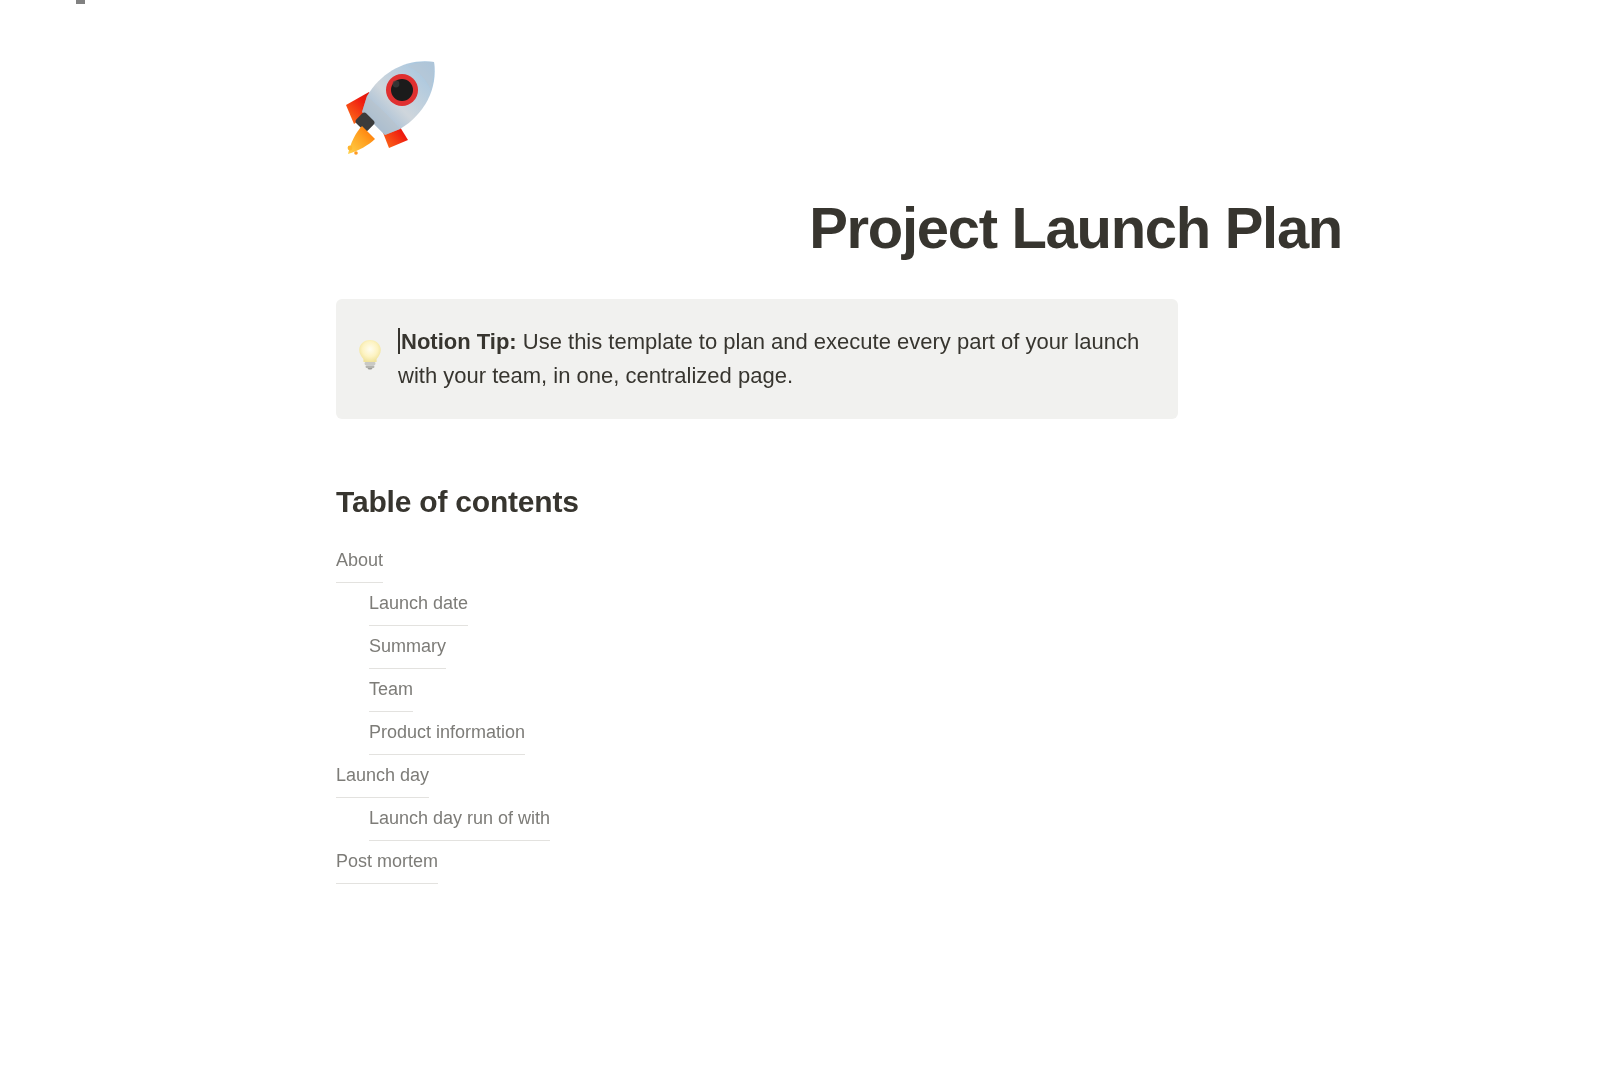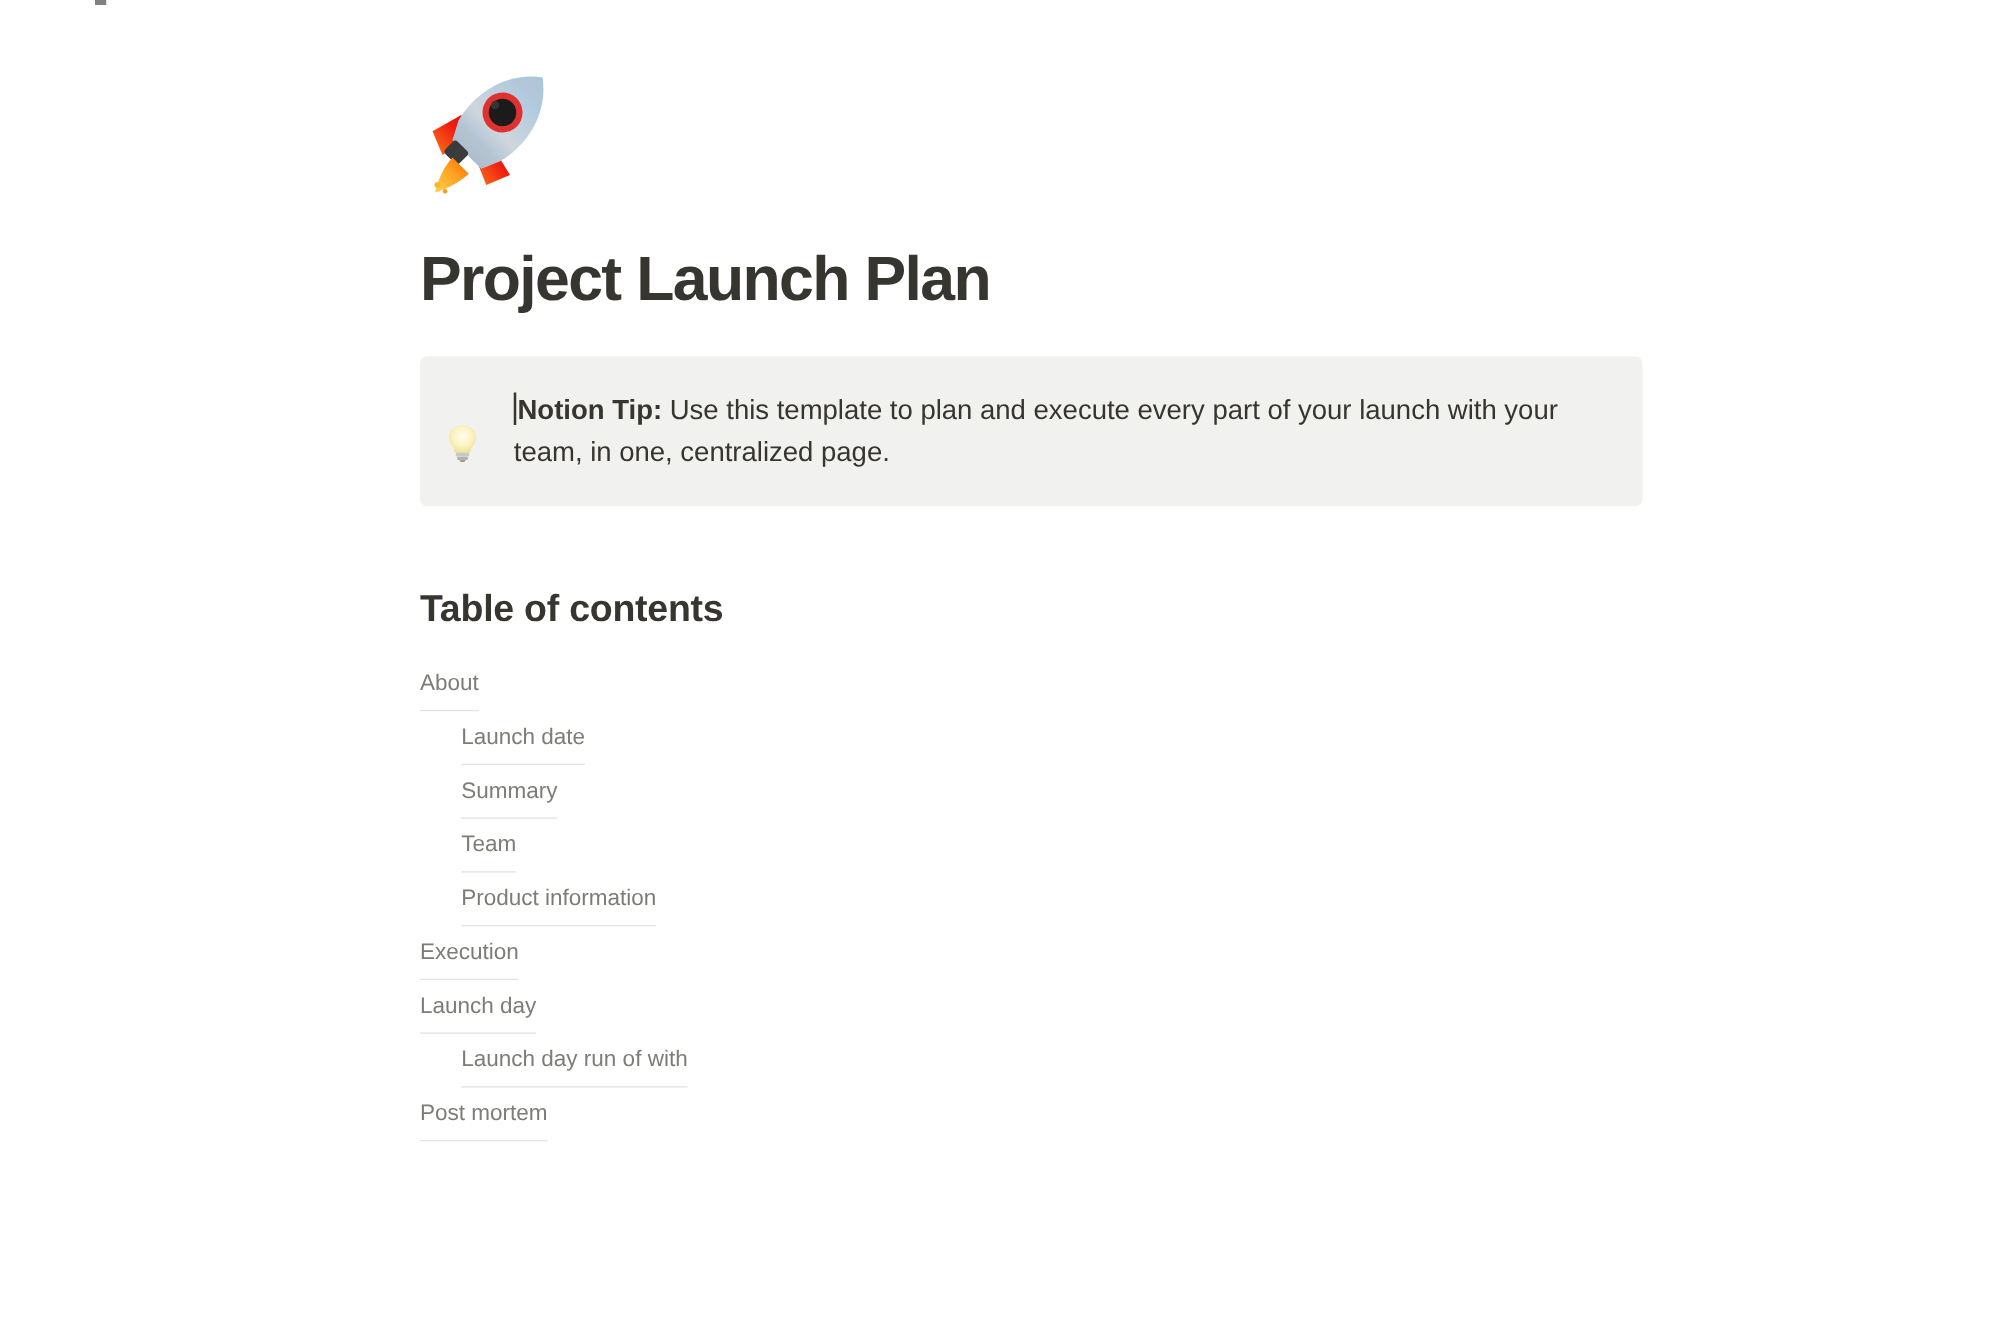--- a/index.html
+++ b/index.html
@@ -47,38 +47,39 @@
     line-height: 1;
     height: 118px;
     font-family: "DejaVu Sans", sans-serif;
     user-select: none;
   }
   .page-icon svg { display: block; }
 
   
   .page-title {
     margin-top: 26px;
-    font-size: 50px;
+    font-size: 58px;
     font-weight: 800;
     letter-spacing: -1.3px;
     line-height: 1.1;
     color: #37352f;
+    text-align: right;
   }
 
   
   .callout {
     margin-top: 26px;
-    width: 978px;
+    width: 842px;
     box-sizing: border-box;
     background: #f1f1ef;
     border-radius: 6px;
     padding: 26px 26px 26px 20px;
     display: flex;
-    align-items: flex-end;
-    gap: 27px;
+    align-items: center;
+    gap: 14px;
   }
   .callout-icon {
     font-size: 25px;
     line-height: 34px;
     flex: 0 0 auto;
     width: 28px;
     text-align: center;
     font-family: "DejaVu Sans", sans-serif;
     user-select: none;
   }
@@ -205,23 +206,20 @@
       <div class="toc-row level-2">
           <a class="toc-item">Summary</a>
         </div>
       <div class="toc-row level-2">
           <a class="toc-item">Team</a>
         </div>
       <div class="toc-row level-2">
           <a class="toc-item">Product information</a>
         </div>
       <div class="toc-row">
-          <a class="toc-item">Execution</a>
-        </div>
-      <div class="toc-row">
           <a class="toc-item">Launch day</a>
         </div>
       <div class="toc-row level-2">
           <a class="toc-item">Launch day run of with</a>
         </div>
       <div class="toc-row">
           <a class="toc-item">Post mortem</a>
         </div>
     </nav>
 

